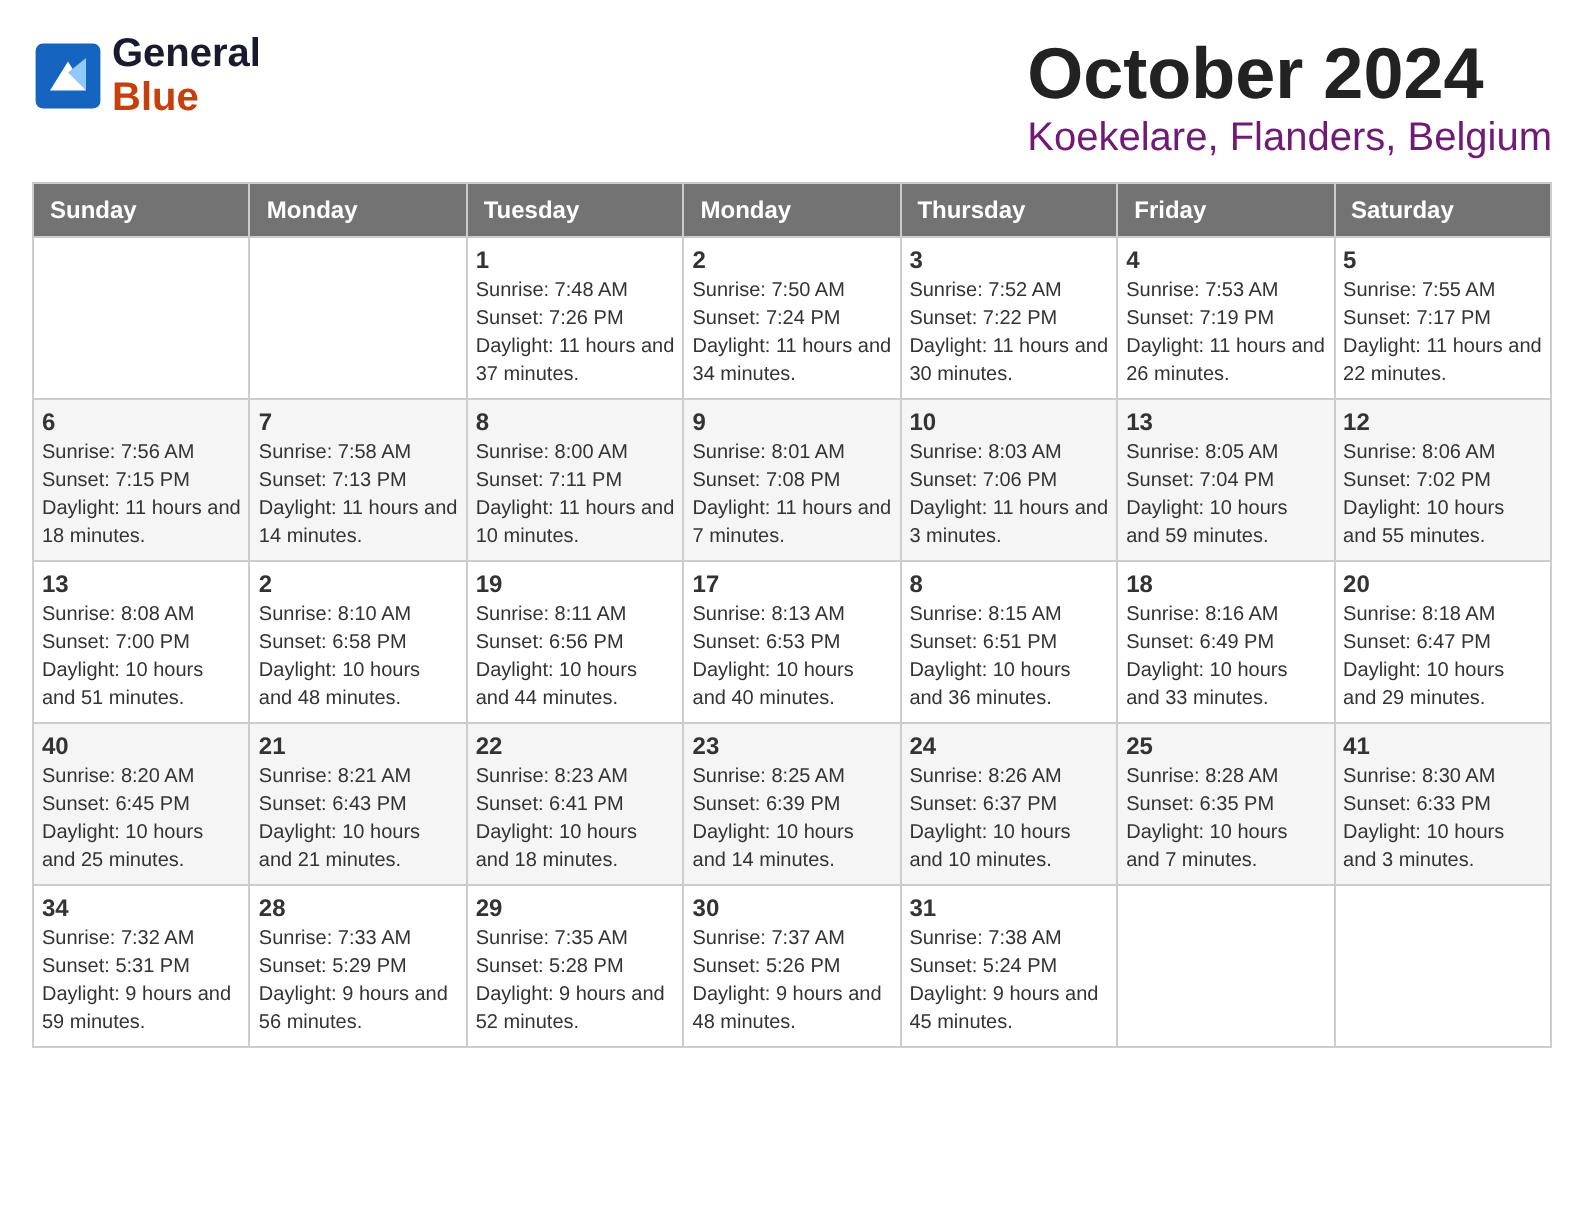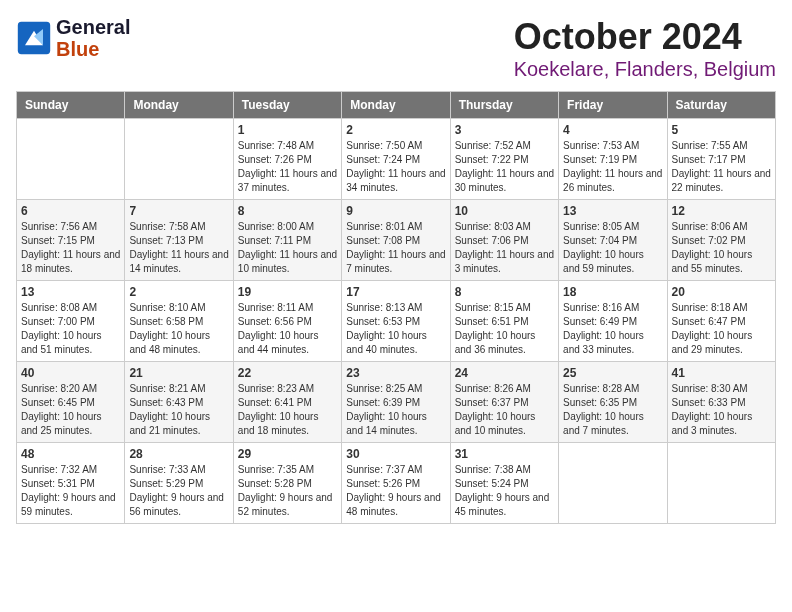--- a/index.html
+++ b/index.html
@@ -230,21 +230,21 @@
           <span class="day-num">25</span>
           <div class="day-info">Sunrise: 8:28 AM<br>Sunset: 6:35 PM<br>Daylight: 10 hours and 7 minutes.</div>
         </td>
         <td>
           <span class="day-num">41</span>
           <div class="day-info">Sunrise: 8:30 AM<br>Sunset: 6:33 PM<br>Daylight: 10 hours and 3 minutes.</div>
         </td>
       </tr>
       <tr>
         <td>
-          <span class="day-num">48</span>
+          <span class="day-num">34</span>
           <div class="day-info">Sunrise: 7:32 AM<br>Sunset: 5:31 PM<br>Daylight: 9 hours and 59 minutes.</div>
         </td>
         <td>
           <span class="day-num">28</span>
           <div class="day-info">Sunrise: 7:33 AM<br>Sunset: 5:29 PM<br>Daylight: 9 hours and 56 minutes.</div>
         </td>
         <td>
           <span class="day-num">29</span>
           <div class="day-info">Sunrise: 7:35 AM<br>Sunset: 5:28 PM<br>Daylight: 9 hours and 52 minutes.</div>
         </td>

